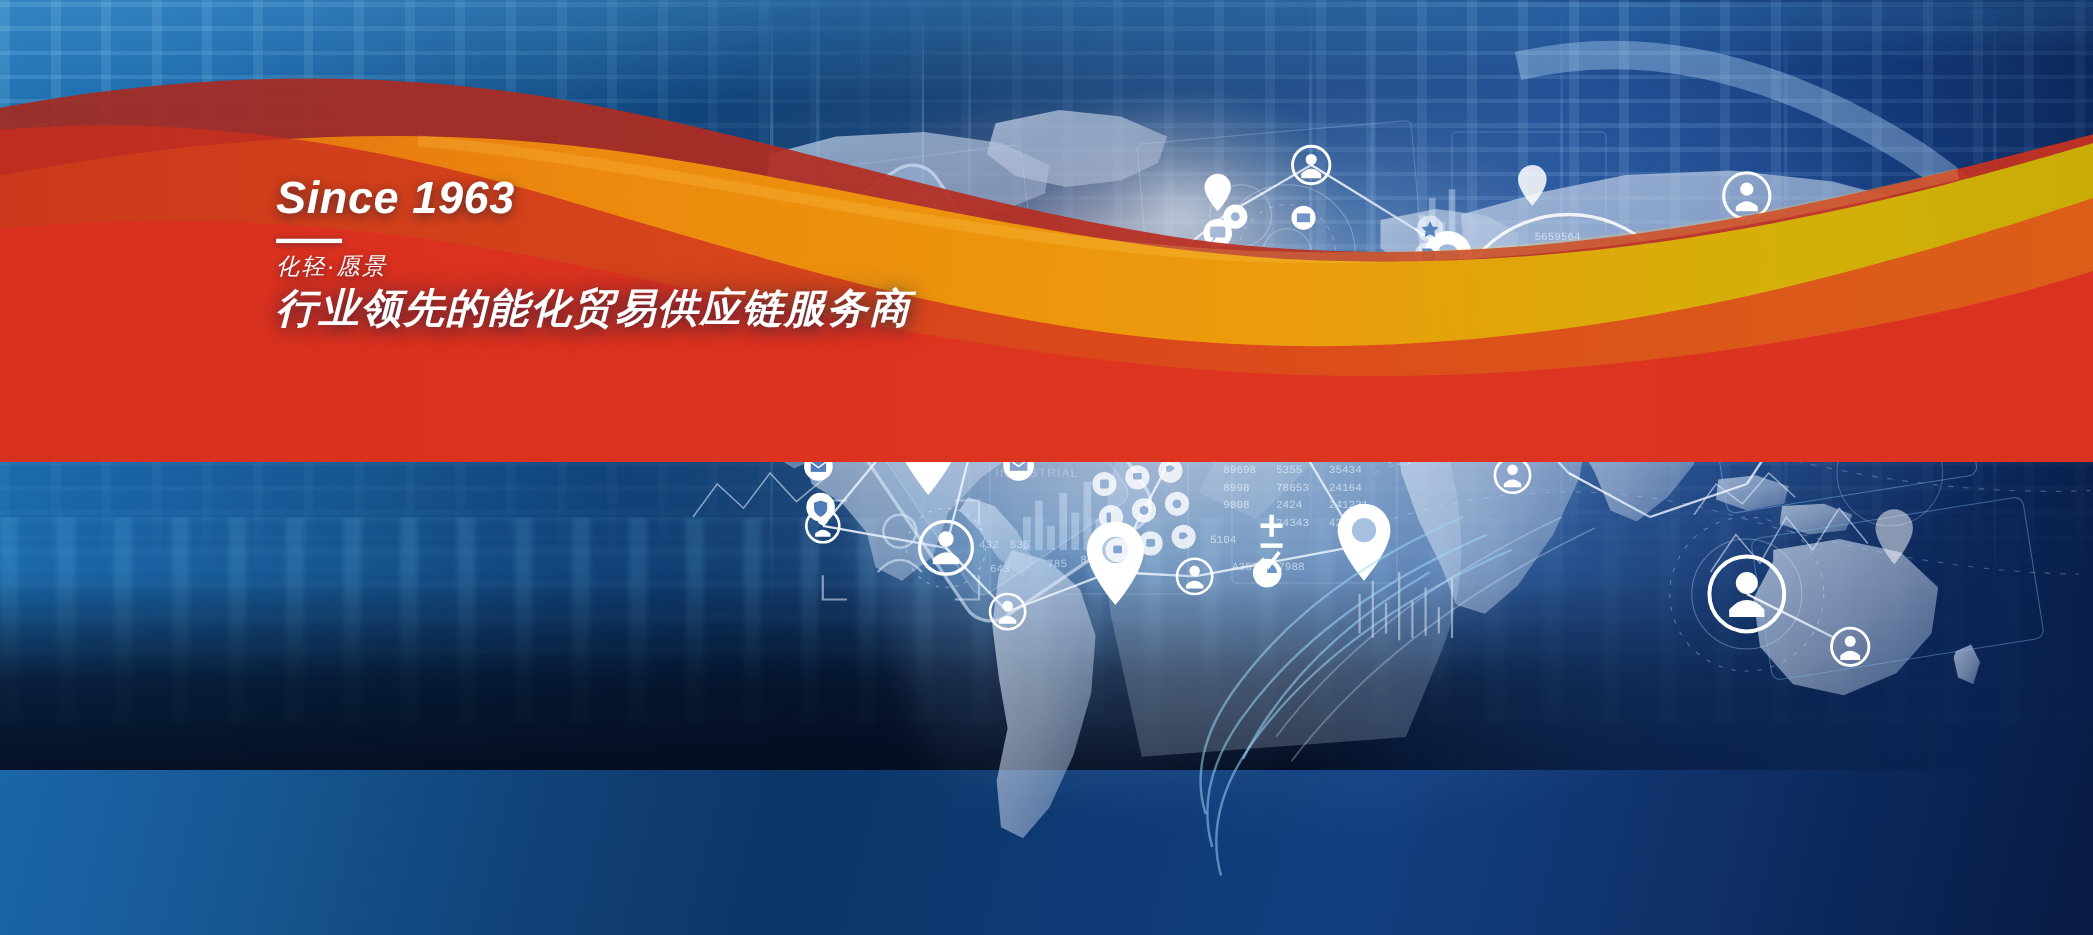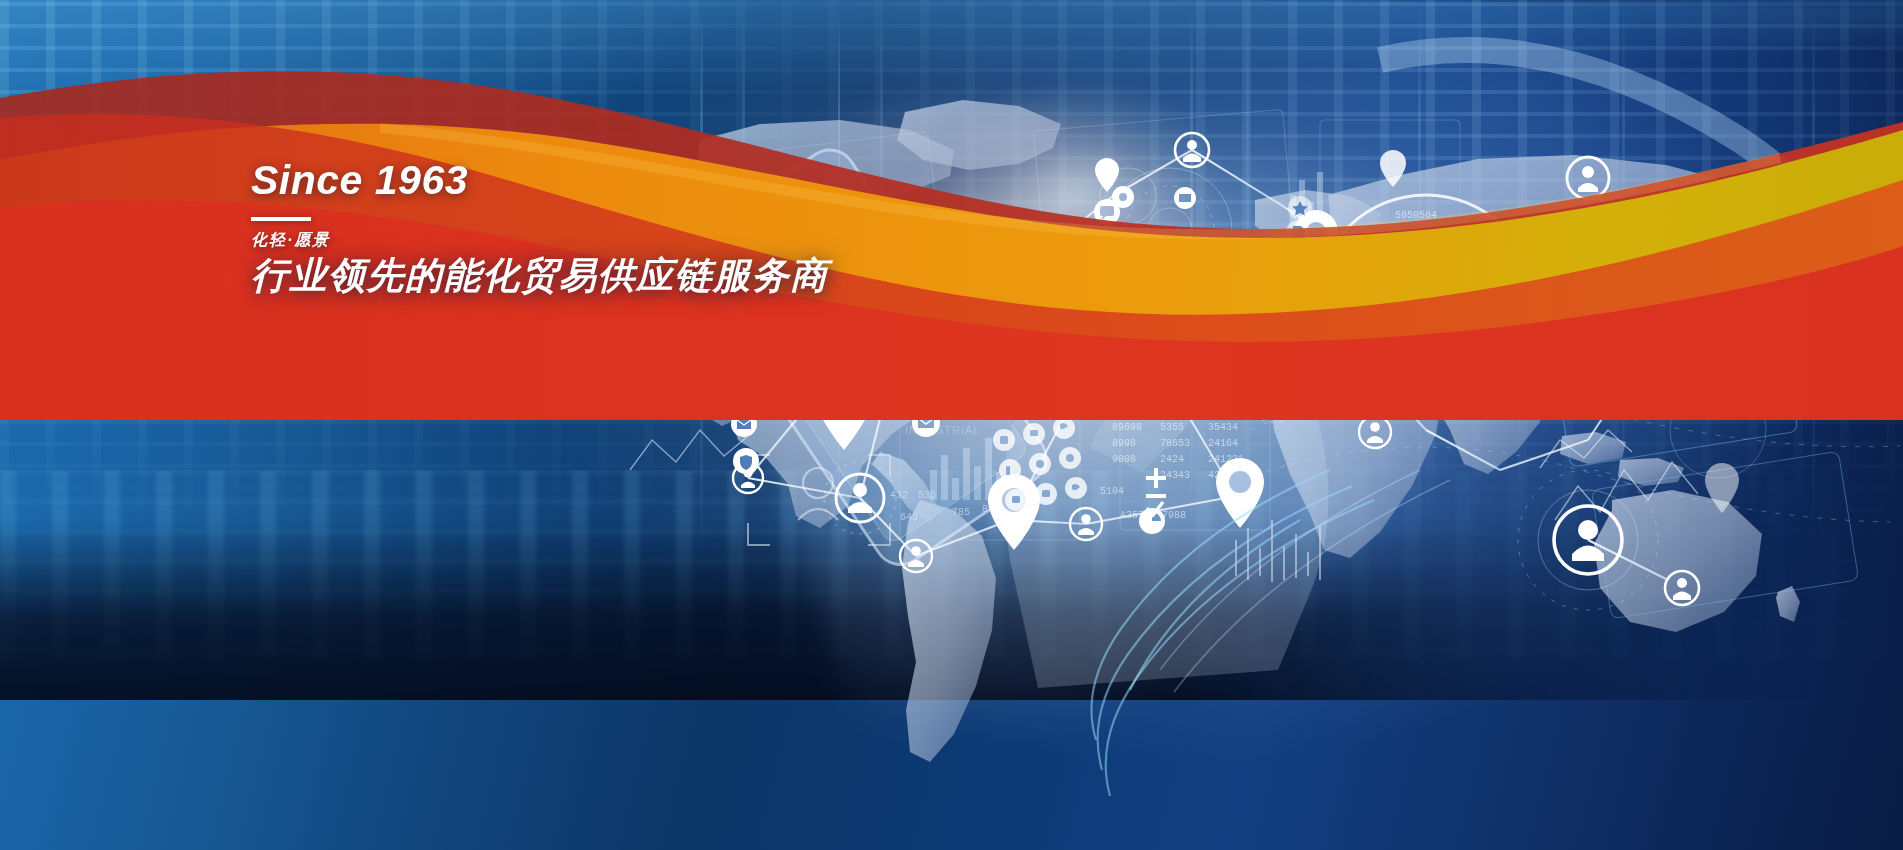--- a/index.html
+++ b/index.html
@@ -123,21 +123,21 @@
     font-size:41px; font-weight:700; font-style:italic; color:#ffffff;
     letter-spacing:.5px; line-height:1;
     text-shadow:0 2px 10px rgba(4,20,48,.55);
   }
   .rule{
     width:60px; height:4px; background:#ffffff; margin-top:16px;
     box-shadow:0 1px 6px rgba(4,20,48,.5);
   }
   .sub{
     margin-top:11px;
-    font-size:16px; font-weight:700; font-style:italic; color:#ffffff;
+    font-size:21px; font-weight:400; font-style:italic; color:#ffffff;
     letter-spacing:2px; line-height:1;
     text-shadow:0 2px 8px rgba(4,20,48,.55);
   }
   .headline{
     margin-top:7px;
     font-size:37px; font-weight:700; font-style:italic; color:#ffffff;
     letter-spacing:1.5px; line-height:1.12;
     white-space:nowrap;
     text-shadow:0 3px 14px rgba(6,24,56,.60), 0 0 26px rgba(10,40,90,.35);
   }

